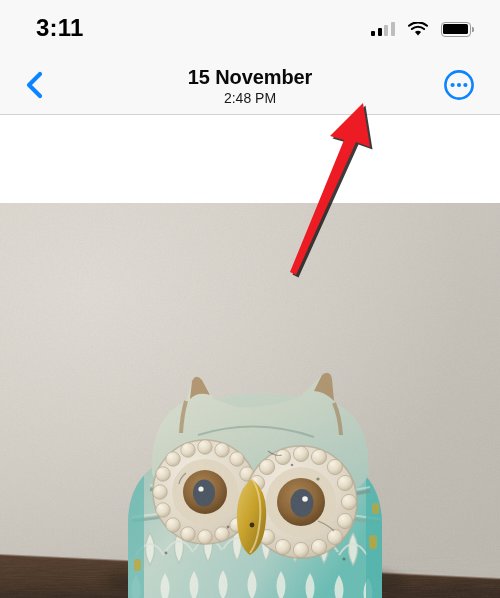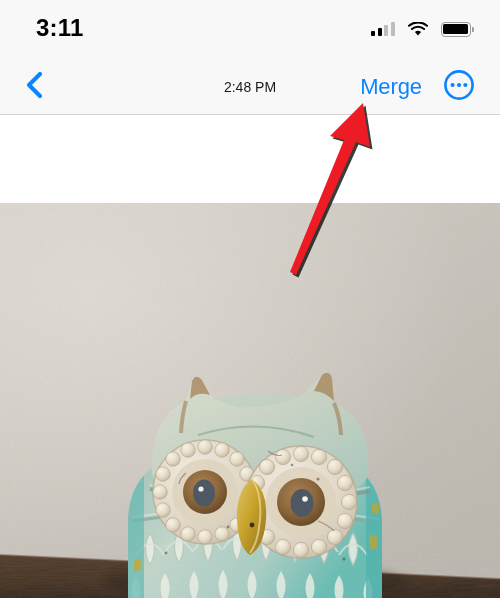--- a/index.html
+++ b/index.html
@@ -154,24 +154,24 @@
 
     <div class="nav-back">
       <span>
         <svg viewBox="0 0 24 30" width="24" height="30">
           <path d="M18 4 L7 15 L18 26" stroke="#0a84ff" stroke-width="4.2" fill="none" stroke-linecap="round" stroke-linejoin="round"></path>
         </svg>
       </span>
     </div>
 
     <div class="nav-title-block">
+      <div class="nav-title">15 November</div>
       <div class="nav-subtitle">2:48 PM</div>
     </div>
 
-    <div class="nav-merge">Merge</div>
 
     <div class="nav-more">
       <span>
         <svg viewBox="0 0 32 32" width="32" height="32">
           <circle cx="16" cy="16" r="13.6" stroke="#0a84ff" stroke-width="2.6" fill="none"></circle>
           <circle cx="9.6" cy="16" r="2.1" fill="#0a84ff"></circle>
           <circle cx="16" cy="16" r="2.1" fill="#0a84ff"></circle>
           <circle cx="22.4" cy="16" r="2.1" fill="#0a84ff"></circle>
         </svg>
       </span>

